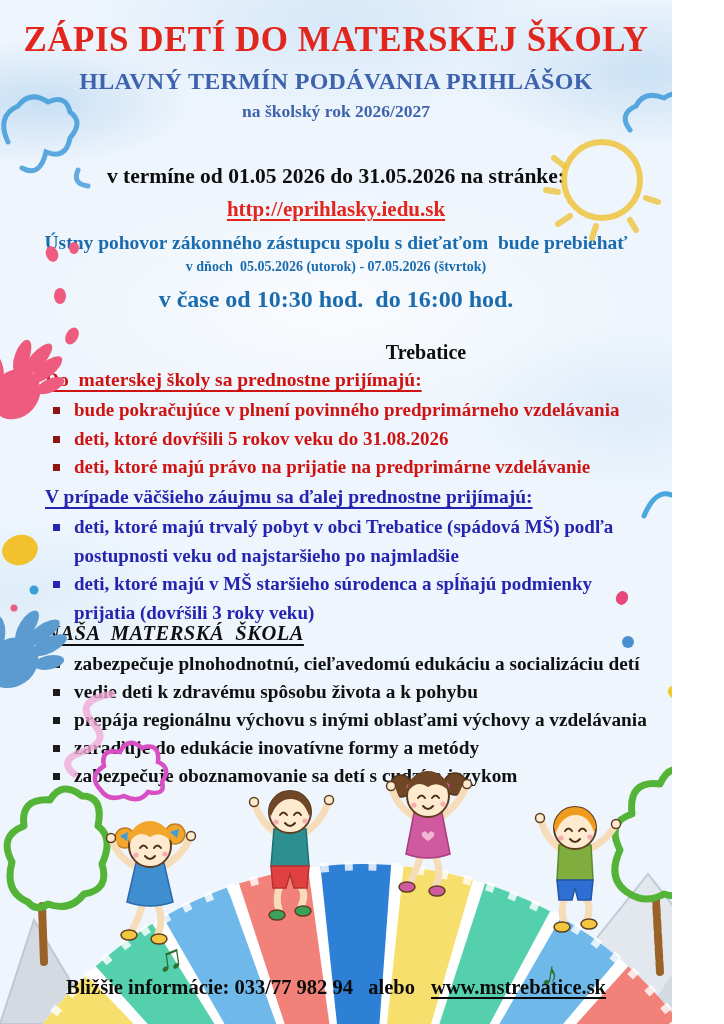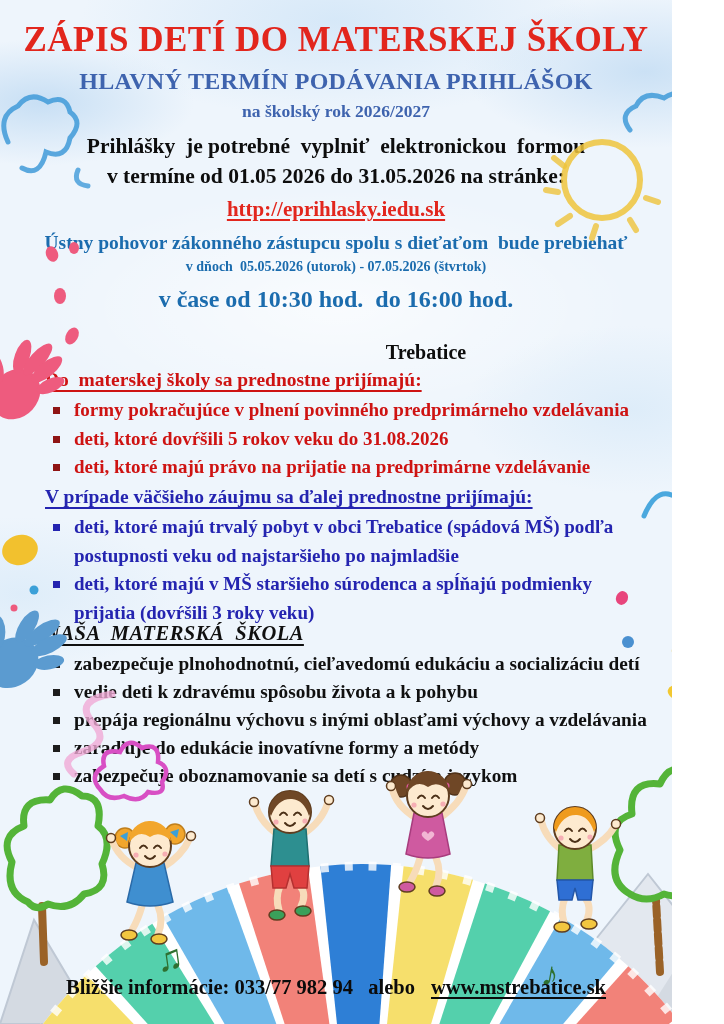--- a/index.html
+++ b/index.html
@@ -65,34 +65,33 @@
         <ellipse cx="15" cy="-6" rx="5" ry="11" transform="rotate(24 15 -6)"></ellipse>
         <ellipse cx="-24" cy="12" rx="6" ry="12" transform="rotate(-55 -24 12)"></ellipse>
       </g>
     </defs>
   </svg>
 
   <div class="abs title pre">ZÁPIS DETÍ DO MATERSKEJ ŠKOLY</div>
   <div class="abs subtitle pre">HLAVNÝ TERMÍN PODÁVANIA PRIHLÁŠOK</div>
   <div class="abs year pre">na školský rok 2026/2027</div>
 
-  <div class="abs app1 pre">Prihlášky  je potrebné  vyplniť  elektronickou  formou</div>
   <div class="abs app2 pre">v termíne od 01.05 2026 do 31.05.2026 na stránke:</div>
   <div class="abs applink"><a href="#">http://eprihlasky.iedu.sk</a></div>
 
   <div class="abs int1 pre">Ústny pohovor zákonného zástupcu spolu s dieťaťom  bude prebiehať</div>
   <div class="abs int2 pre">v dňoch  05.05.2026 (utorok) - 07.05.2026 (štvrtok)</div>
   <div class="abs int3 pre">v čase od 10:30 hod.  do 16:00 hod.</div>
 
   <div class="abs venue2 pre">Trebatice</div>
 
   <div class="section sec-red">
     <div class="heading pre">Do  materskej školy sa prednostne prijímajú:</div>
     <ul>
-      <li>formy pokračujúce v plnení povinného predprimárneho vzdelávania</li>
+      <li>bude pokračujúce v plnení povinného predprimárneho vzdelávania</li>
       <li>deti, ktoré dovŕšili 5 rokov veku do 31.08.2026</li>
       <li>deti, ktoré majú právo na prijatie na predprimárne vzdelávanie</li>
     </ul>
   </div>
 
   <div class="section sec-navy">
     <div class="heading pre">V prípade väčšieho záujmu sa ďalej prednostne prijímajú:</div>
     <ul>
       <li>deti, ktoré majú trvalý pobyt v obci Trebatice (spádová MŠ) podľa postupnosti veku od najstaršieho po najmladšie</li>
       <li>deti, ktoré majú v MŠ staršieho súrodenca a spĺňajú podmienky prijatia (dovŕšili 3 roky veku)</li>

